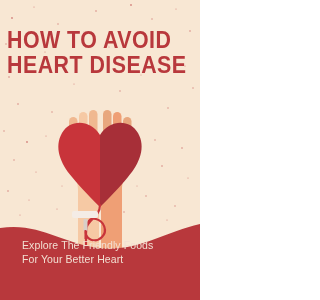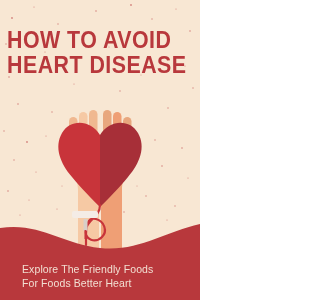--- a/index.html
+++ b/index.html
@@ -67,21 +67,21 @@
   .banner-wave {
     position: absolute;
     left: 0;
     top: 0;
     width: 200px;
     height: 78px;
   }
   .banner-text {
     position: absolute;
     left: 0;
-    top: 40px;
+    top: 16px;
     width: 188px;
     padding: 0 22px;
     box-sizing: border-box;
     z-index: 2;
   }
   .sub-line {
     display: block;
     color: #f2dfd2;
     font-size: 10.5px;
     line-height: 14px;
@@ -195,17 +195,17 @@
     <rect x="83.5" y="124" width="4" height="12" rx="1" fill="#d9cfc8"></rect>
     <rect x="84.5" y="135" width="2" height="9" fill="#c8343a"></rect>
   </svg>
 
   <div class="banner">
     <svg class="banner-wave" viewBox="0 0 200 78" preserveAspectRatio="none">
       <path d="M0,6 C40,0 62,22 100,26 C138,30 164,10 200,2 L200,78 L0,78 Z" fill="#b8383c"></path>
     </svg>
     <div class="banner-text">
       <span class="sub-line">Explore The Friendly Foods</span>
-      <span class="sub-line">For Foods Better Heart</span>
+      <span class="sub-line">For Your Better Heart</span>
     </div>
   </div>
 
 </div>
 
 </body></html>

